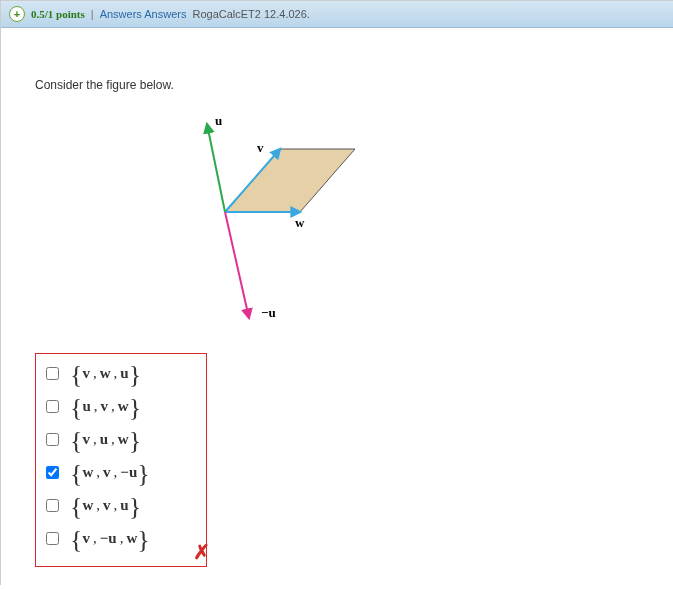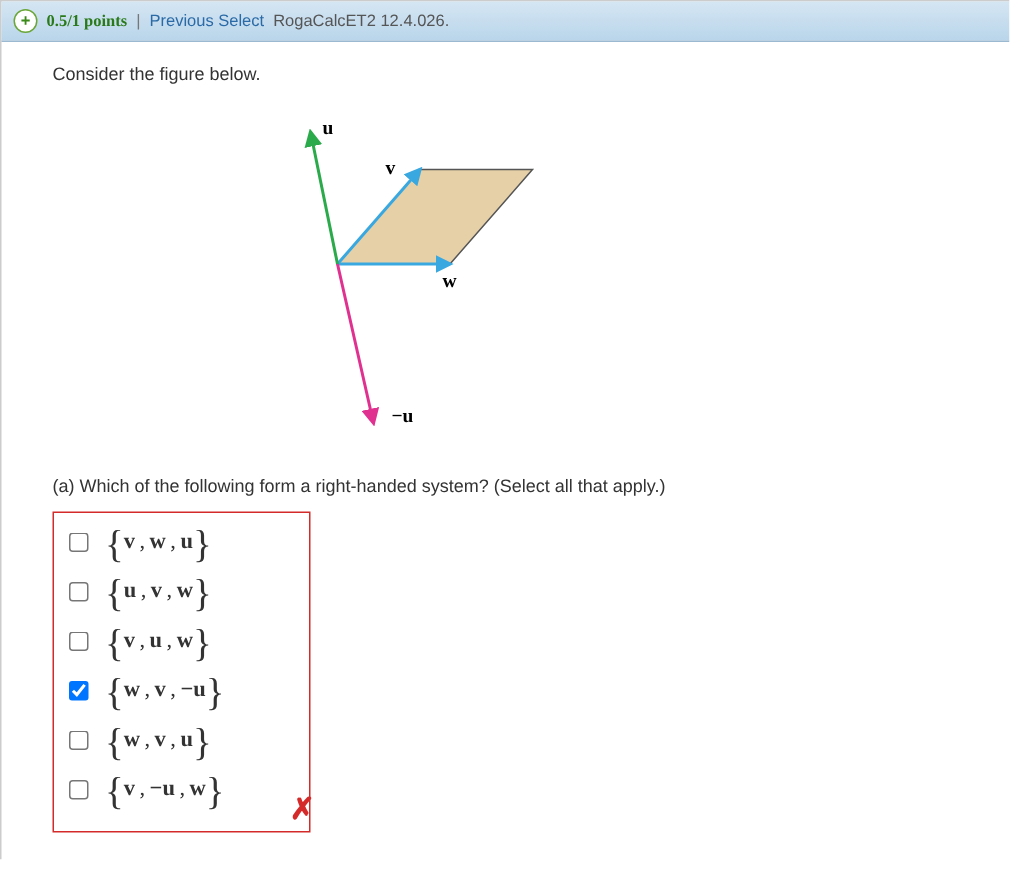--- a/index.html
+++ b/index.html
@@ -37,20 +37,21 @@
     justify-content: center;
     font-size: 11px;
     line-height: 1;
   }
   .points { color: #2a7a1a; font-weight: bold; font-family: Liberation Serif, serif; }
   .sep { color: #777; }
   .prev-link { color: #2a6aa6; cursor: pointer; }
   .qid { color: #555; }
   .content {
     padding: 14px 18px 18px 34px;
+    margin-top: 36px;
   }
   .prompt {
     margin-bottom: 14px;
   }
   .figure {
     margin: 6px 0 18px 110px;
     width: 270px;
     height: 220px;
   }
   .vlabel { font-family: "Times New Roman", serif; font-weight: bold; font-size: 13px; }
@@ -95,21 +96,21 @@
   }
 </style>
 </head>
 <body>
 
 <div class="wrap">
   <div class="header">
     <span class="plus-icon">+</span>
     <span class="points">0.5/1 points</span>
     <span class="sep">|</span>
-    <span class="prev-link">Previous Select</span>
+    <span class="prev-link">Answers Answers</span>
     <span class="qid">RogaCalcET2 12.4.026.</span>
   </div>
 
   <div class="content">
     <div class="prompt">Consider the figure below.</div>
 
     <svg class="figure" viewBox="0 0 270 220">
       <defs>
         <marker id="arr-green" viewBox="0 0 10 10" refX="8" refY="5" markerWidth="6" markerHeight="6" orient="auto">
             <path d="M0,0 L10,5 L0,10 z" fill="#2aaa4a"></path>
@@ -130,21 +131,20 @@
       <line x1="80" y1="100" x2="135" y2="37" stroke="#3aa8e0" stroke-width="2" marker-end="url(#arr-cyan)"></line>
       <text x="112" y="40" class="vlabel">v</text>
 
       <line x1="80" y1="100" x2="62" y2="12" stroke="#2aaa4a" stroke-width="2" marker-end="url(#arr-green)"></line>
       <text x="70" y="13" class="vlabel">u</text>
 
       <line x1="80" y1="100" x2="104" y2="206" stroke="#e03090" stroke-width="2" marker-end="url(#arr-mag)"></line>
       <text x="116" y="205" class="vlabel">−u</text>
     </svg>
 
-    <div class="part-prompt">(a) Which of the following form a right-handed system? (Select all that apply.)</div>
 
     <div class="answers-box" id="answers-box">
       <div class="answer-row">
           <input type="checkbox" style="">
           <span class="brace">
             <span class="lb">{</span>
             <span class="vec">v</span>
             <span class="comma">,</span>
             <span class="vec">w</span>
             <span class="comma">,</span>

